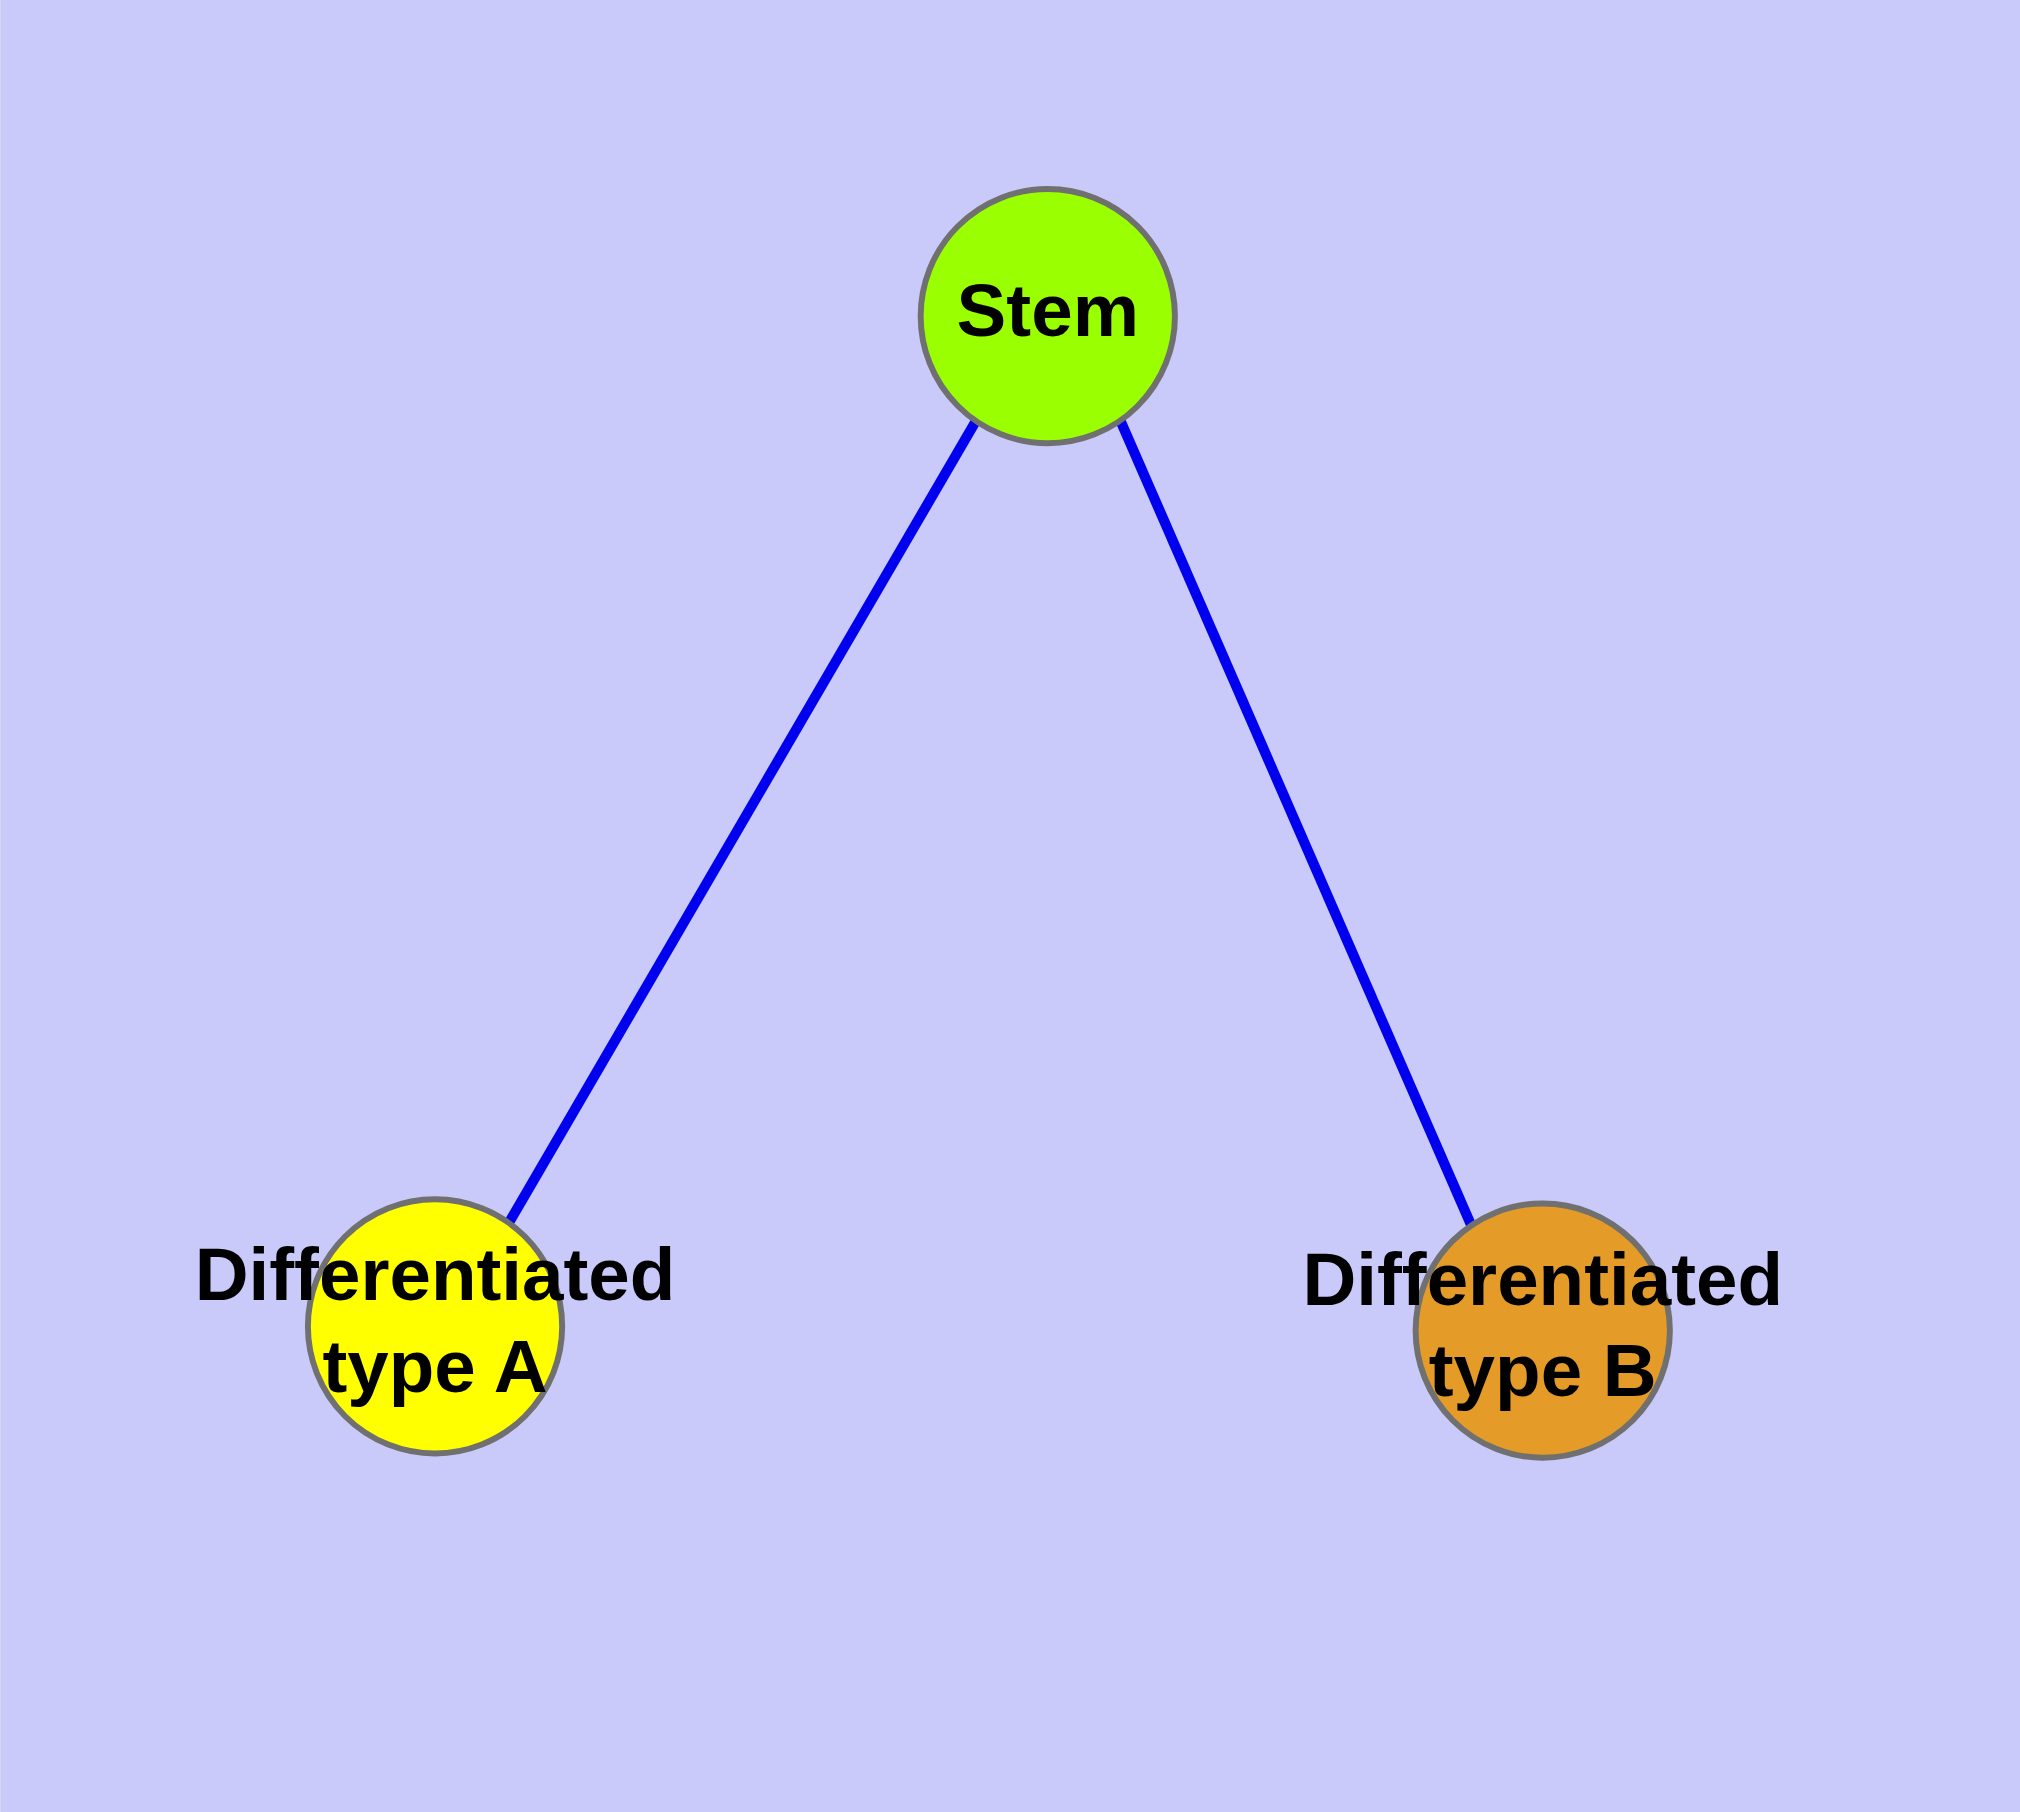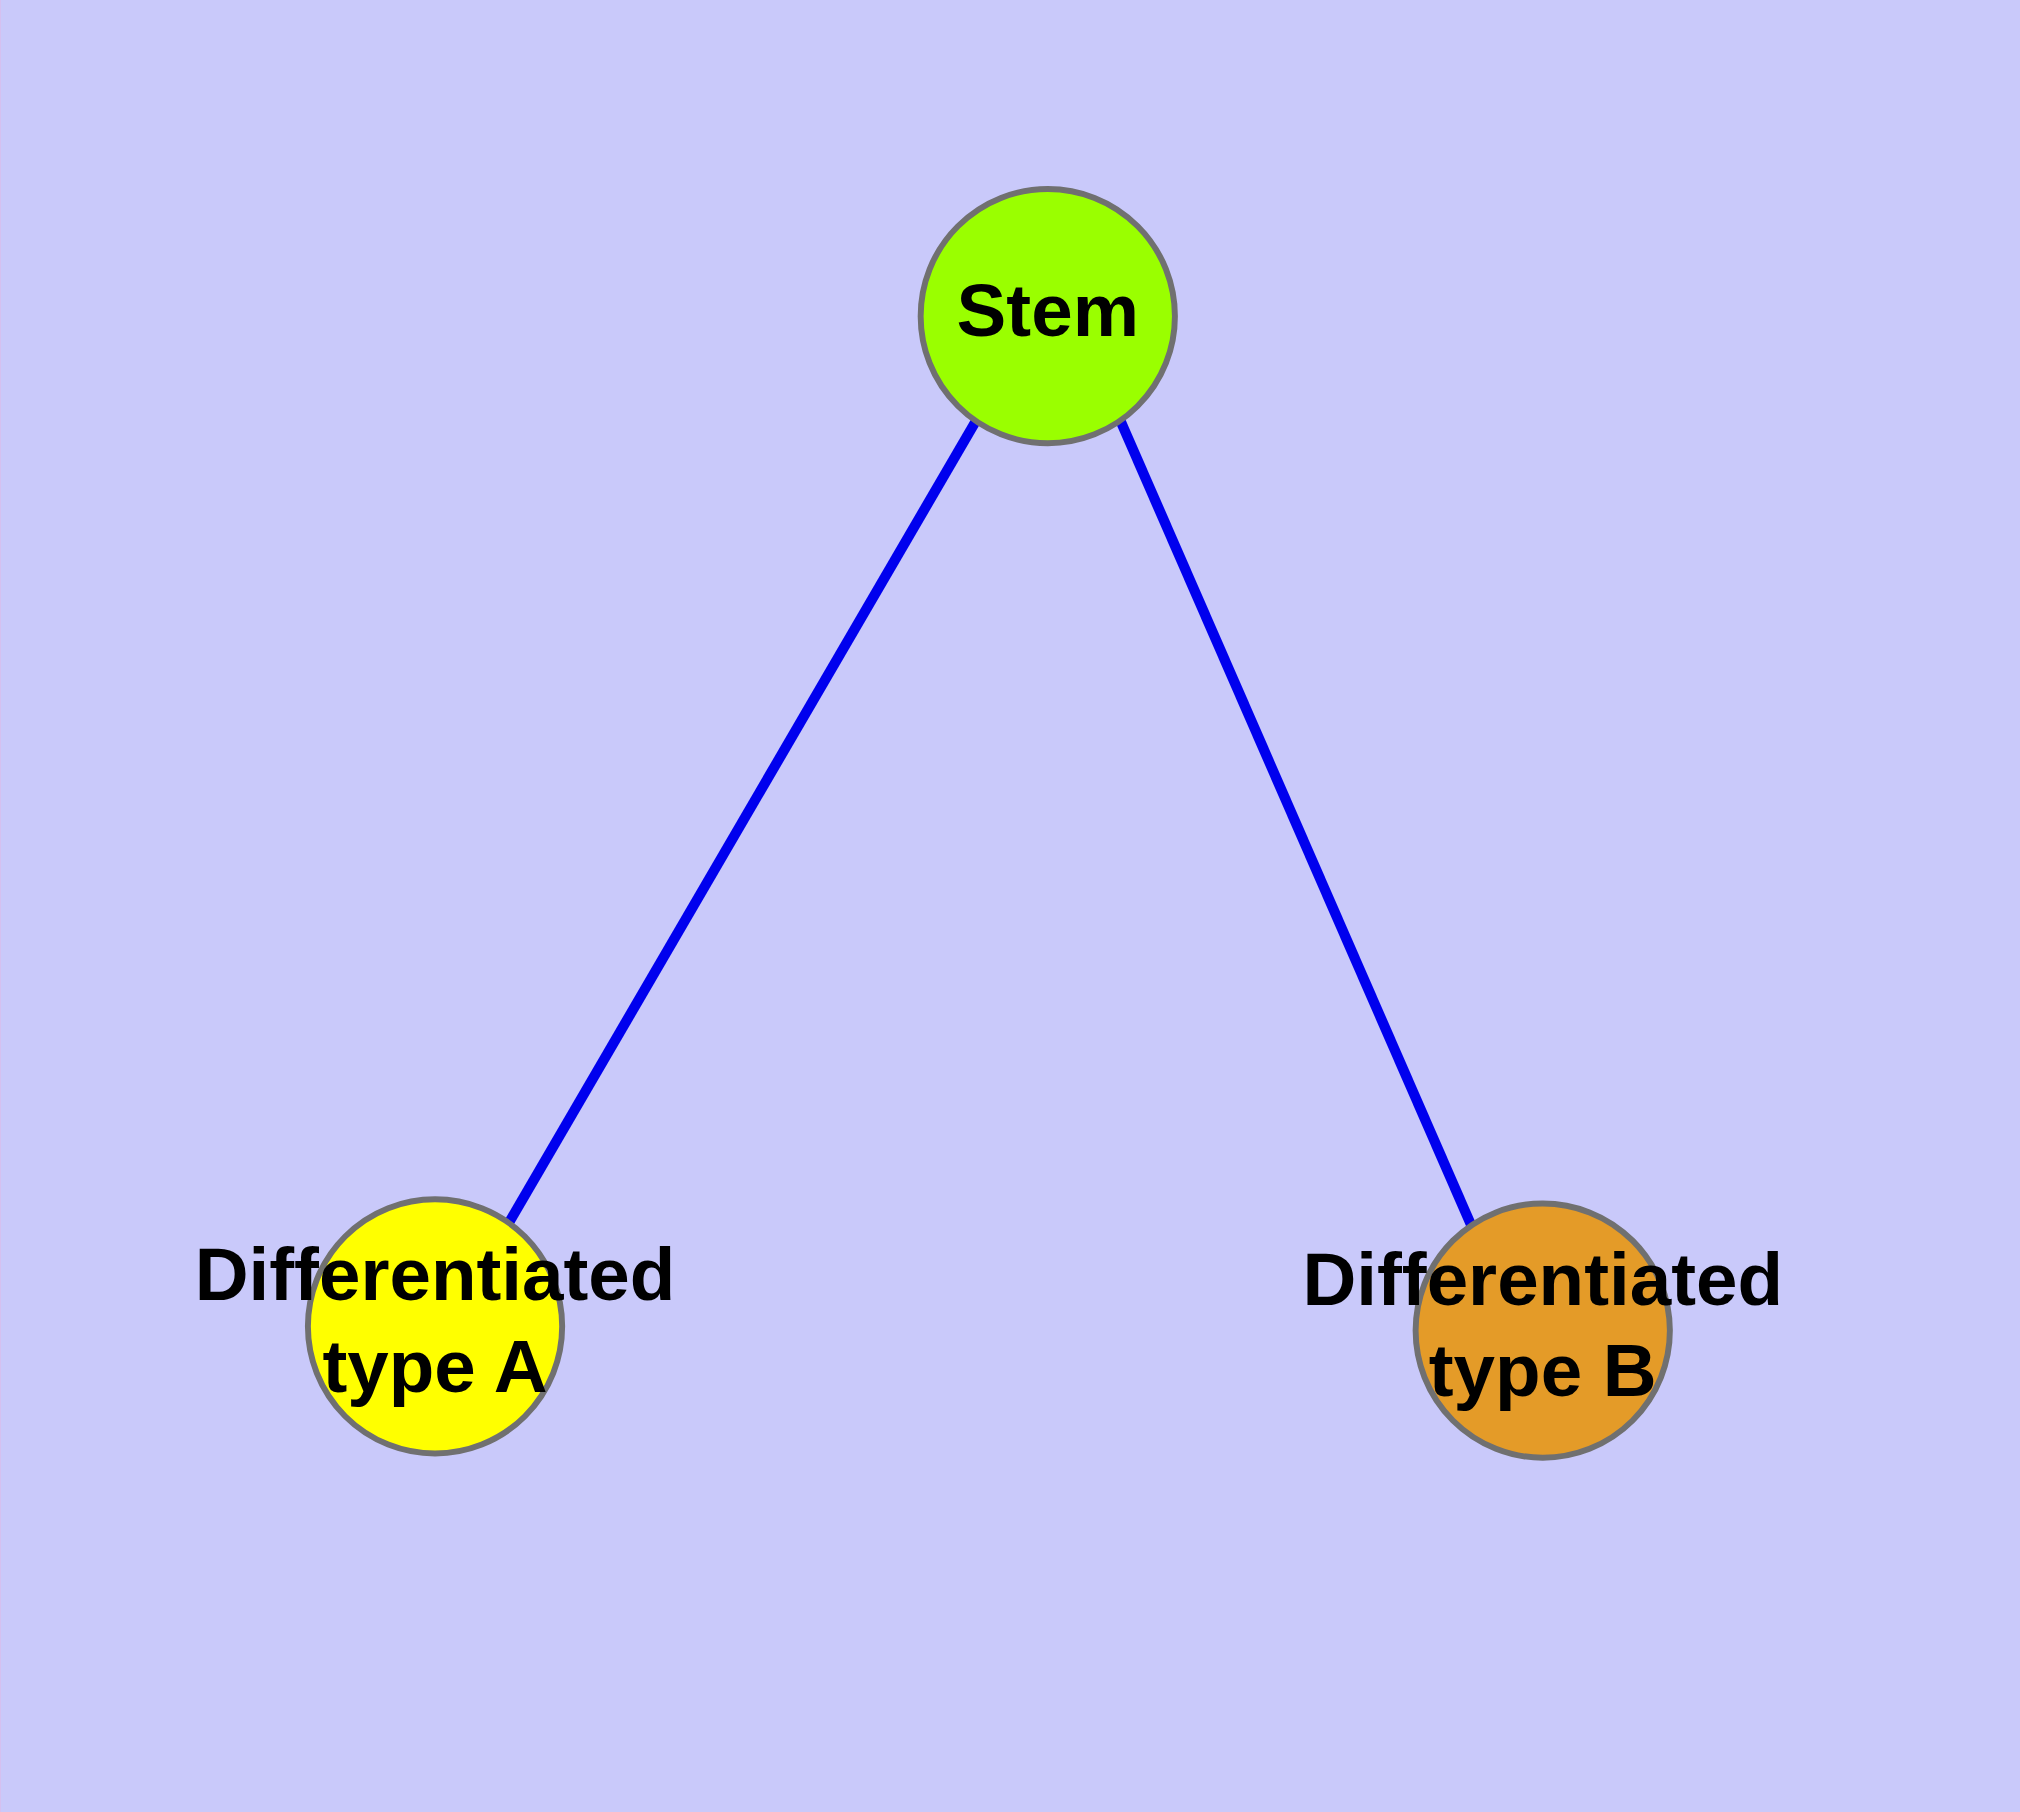--- a/index.html
+++ b/index.html
@@ -29,21 +29,21 @@
     font-weight: bold;
     fill: #000000;
     text-anchor: middle;
     dominant-baseline: middle;
     white-space: pre;
   }
 </style>
 </head>
 <body style="background: rgb(201, 201, 250);">
 
-<div id="canvas" style="width: 2021px; height: 1812px; background: #f9a8d4;">
+<div id="canvas" style="width: 2021px; height: 1812px; background: #fef9c3;">
   <svg id="graph-svg" viewBox="0 0 2384 2138" xmlns="http://www.w3.org/2000/svg" style="width: 2021px; height: 1812px;">
 
     <rect id="bg-rect" x="0" y="0" width="2384" height="2138" fill="#c9c9fa"></rect>
 
     <g id="edges-group">
       <line id="edge-0" x1="1151" y1="497" x2="600" y2="1443" stroke="#0000ee" stroke-width="12" stroke-linecap="butt"></line>
       <line id="edge-1" x1="1322" y1="497" x2="1737" y2="1449" stroke="#0000ee" stroke-width="12" stroke-linecap="butt"></line>
     </g>
 
     <g id="nodes-group">

